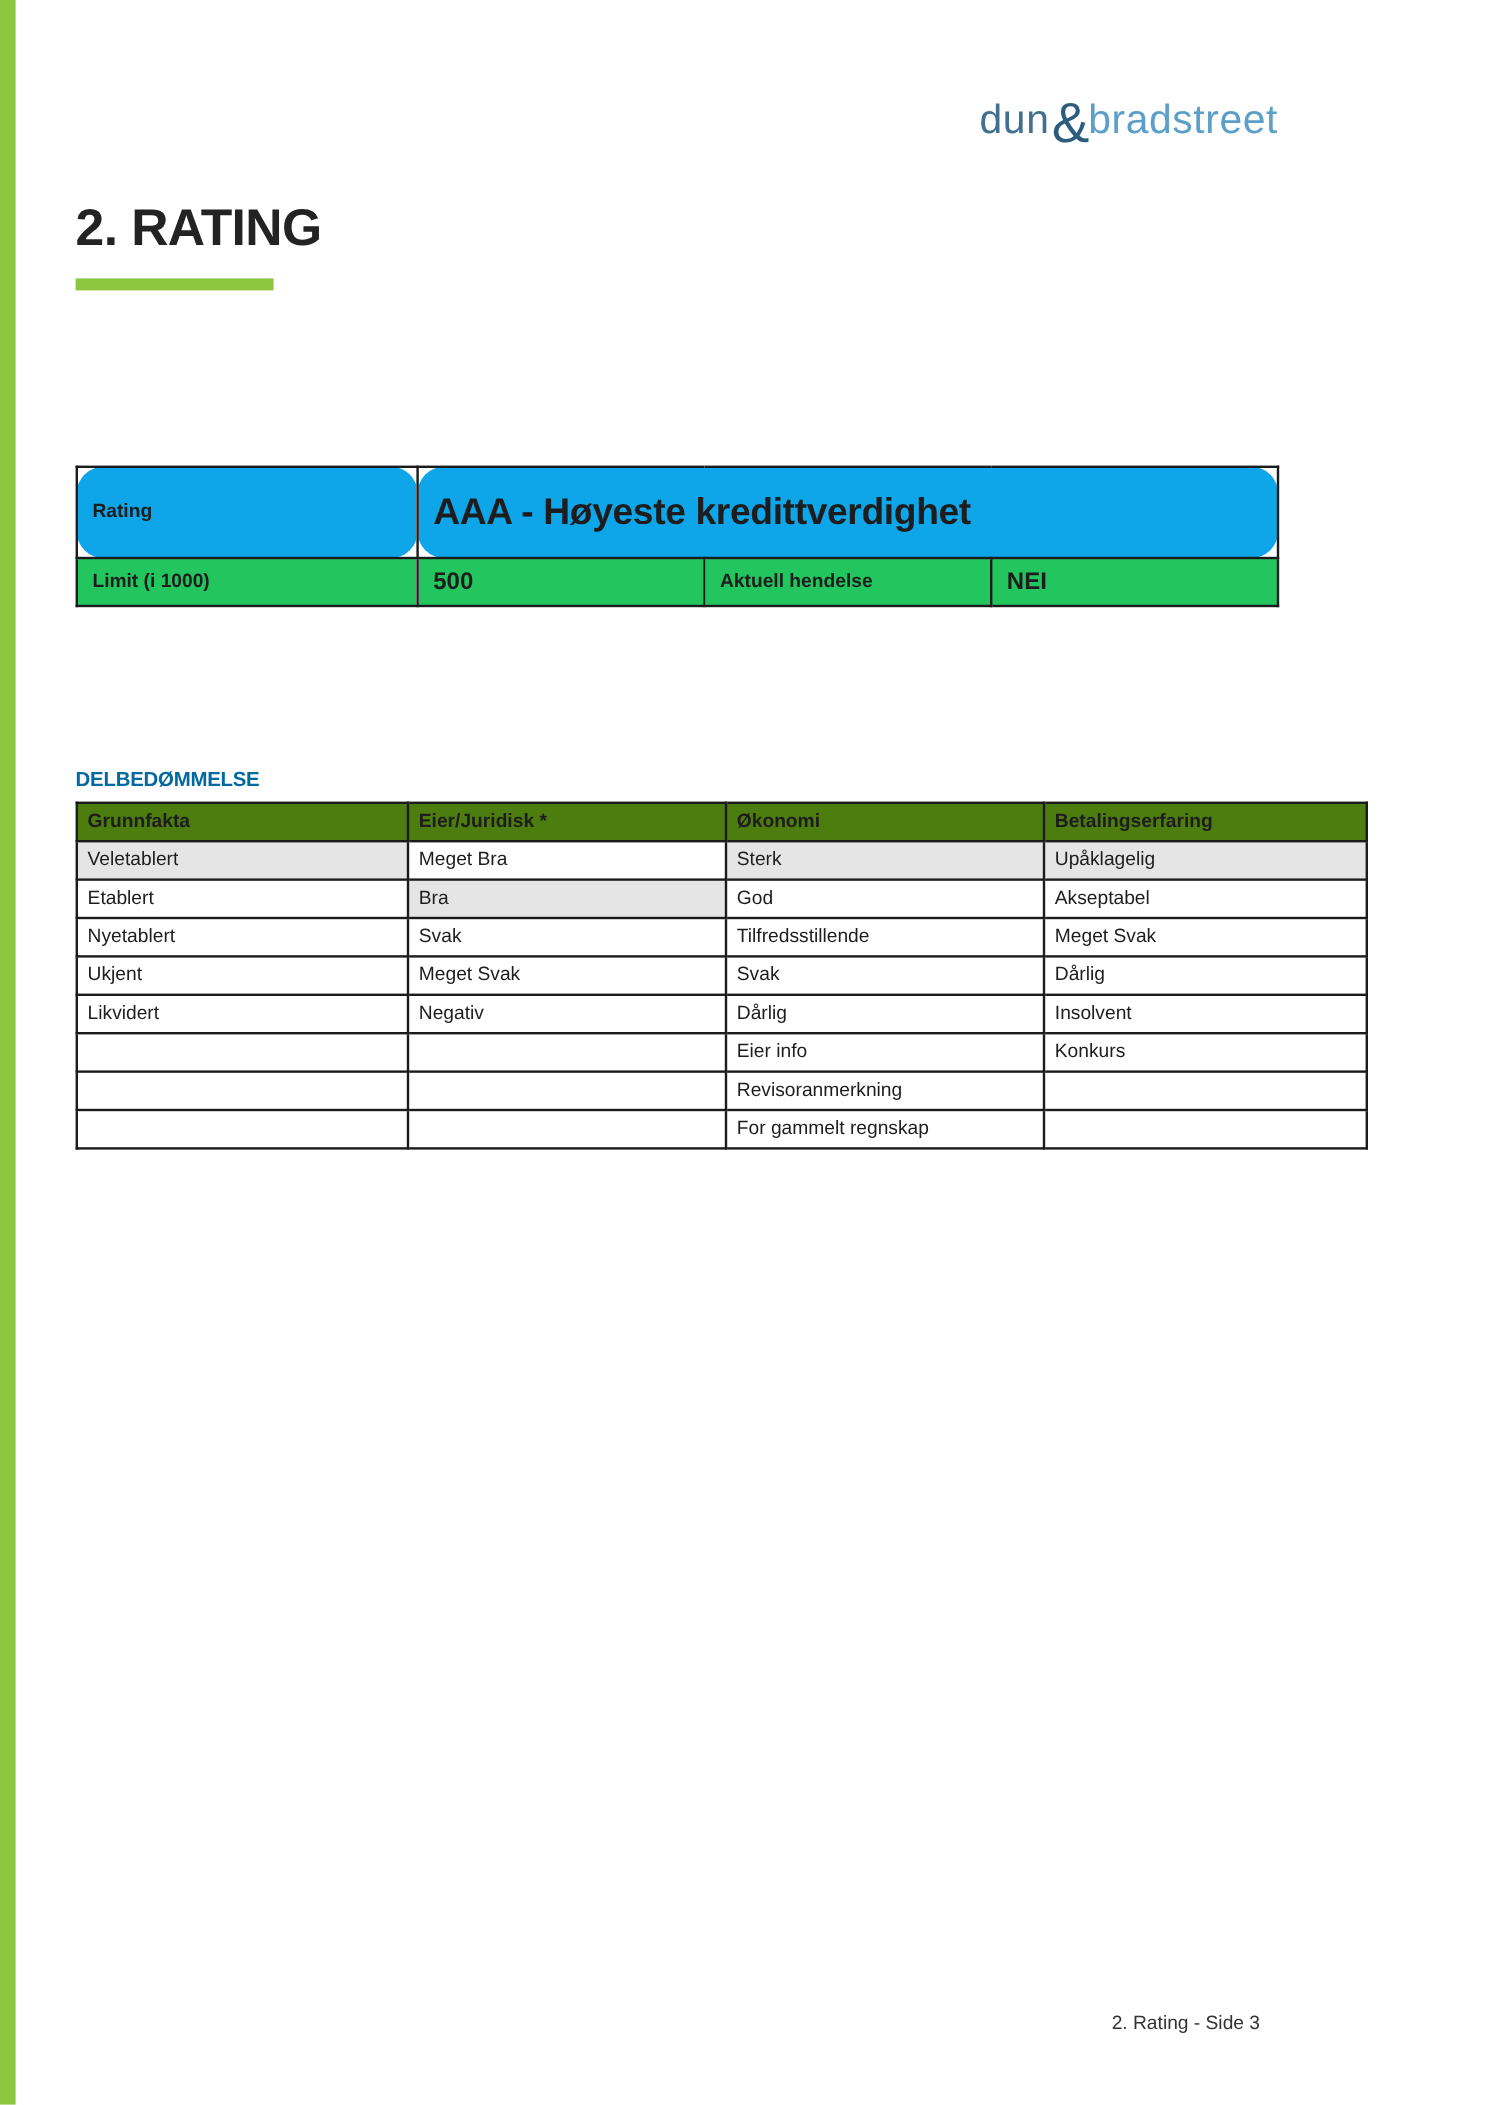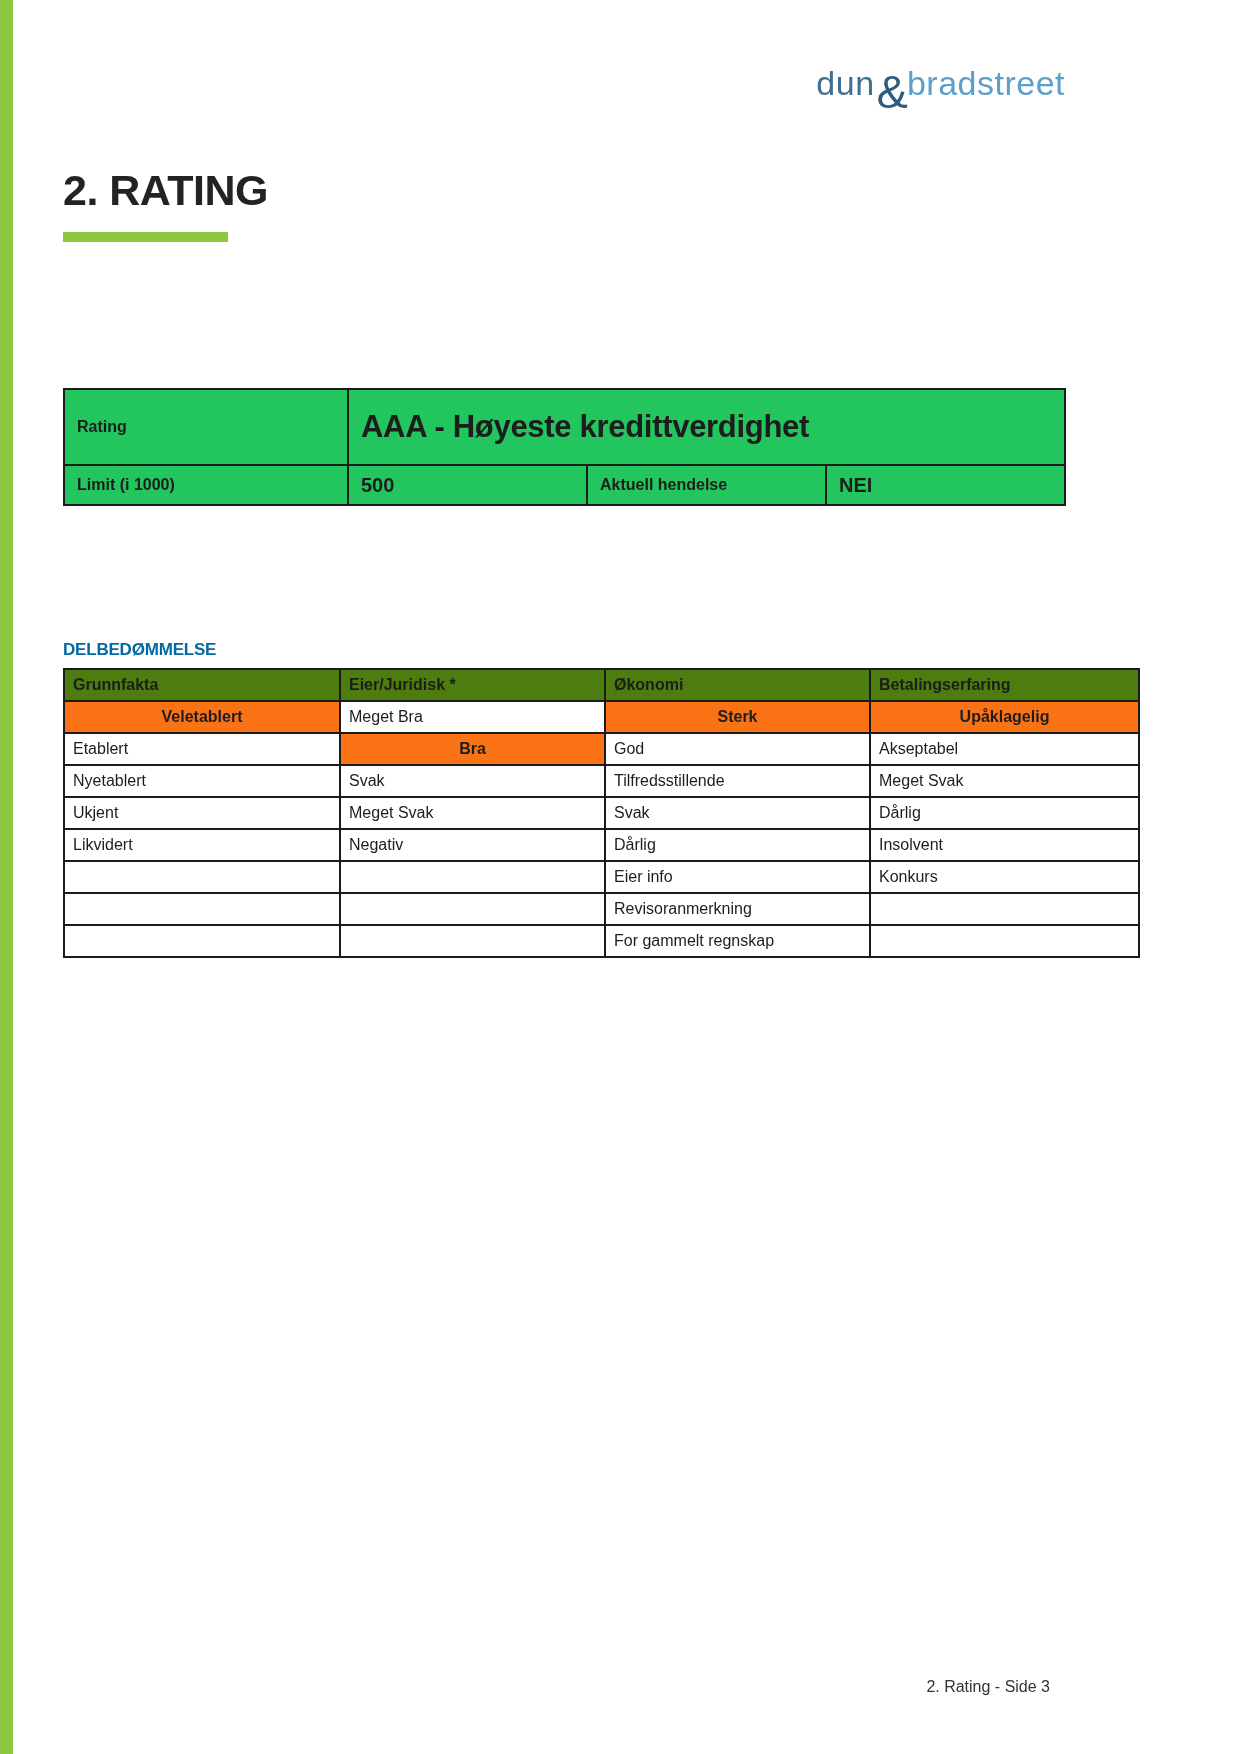--- a/index.html
+++ b/index.html
@@ -11,22 +11,22 @@
     position:relative;
     overflow:hidden;
   }
   .edge-bar {
     position:absolute; left:0; top:0;
     width:13px; height:1754px;
     background:#8dc63f;
   }
   
   .logo {
-    position:absolute; top:66px; right:176px;
-    display:flex; align-items:flex-start;
+    position:absolute; top:76px; right:176px;
+    display:flex; align-items:center;
     line-height:1;
   }
   .logo .word1 { font-size:34px; font-weight:400; letter-spacing:0.5px; color:#41708f; }
   .logo .amp   { font-size:47px; font-weight:400; color:#2c5d7e; margin:0 -1px 0 2px; position:relative; top:2px; }
   .logo .word2 { font-size:34px; font-weight:400; letter-spacing:0.5px; color:#5c9fc9; }
   
   .h1 {
     position:absolute; left:63px; top:166px;
     font-size:43px; font-weight:800; letter-spacing:-0.5px;
     color:#232323;
@@ -37,21 +37,21 @@
   }
   
   table { border-collapse:collapse; table-layout:fixed; }
   td, th { overflow:hidden; white-space:nowrap; }
   
   .rating-table {
     position:absolute; left:63px; top:388px;
     width:1003px;
   }
   .rating-table td { border:2px solid #1b1b1b; padding:0 12px; vertical-align:middle; }
-  .rating-table .green { background:#22c55e; }
+  .rating-table .green { background:#0ea5e9;border-radius:22px; }
   .rating-table .r1 { height:76px; }
   .rating-table .r2 { height:40px; background:#22c55e; }
   .lbl-sm  { font-size:16px; font-weight:700; }
   .val-big { font-size:31px; font-weight:700; letter-spacing:-0.3px; }
   .val-md  { font-size:20px; font-weight:700;margin-top:32px; }
   
   .section-label {
     position:absolute; left:63px; top:640px;
     font-size:17px; font-weight:700; letter-spacing:-0.2px;
     color:#0369a1;
@@ -62,21 +62,21 @@
     width:1003px;
     font-size:16px;
   }
   .delbed-table th, .delbed-table td {
     border:2px solid #1b1b1b;
     height:28px; padding:1px 8px;
     text-align:left; vertical-align:middle;
     font-weight:400;
   }
   .delbed-table th { background:#4d7c0f; font-weight:700; }
-  .delbed-table td.hl { background:#f97316; font-weight:700;text-align:center; }
+  .delbed-table td.hl { background:#e5e5e5; font-weight:400; }
   .c1 { width:258px; } .c2 { width:247px; } .c3 { width:247px; } .c4 { width:251px; }
   
   .footer {
     position:absolute; top:1678px; right:191px;
     font-size:16px; color:#333333;
   }
 </style>
 </head>
 <body>
 

